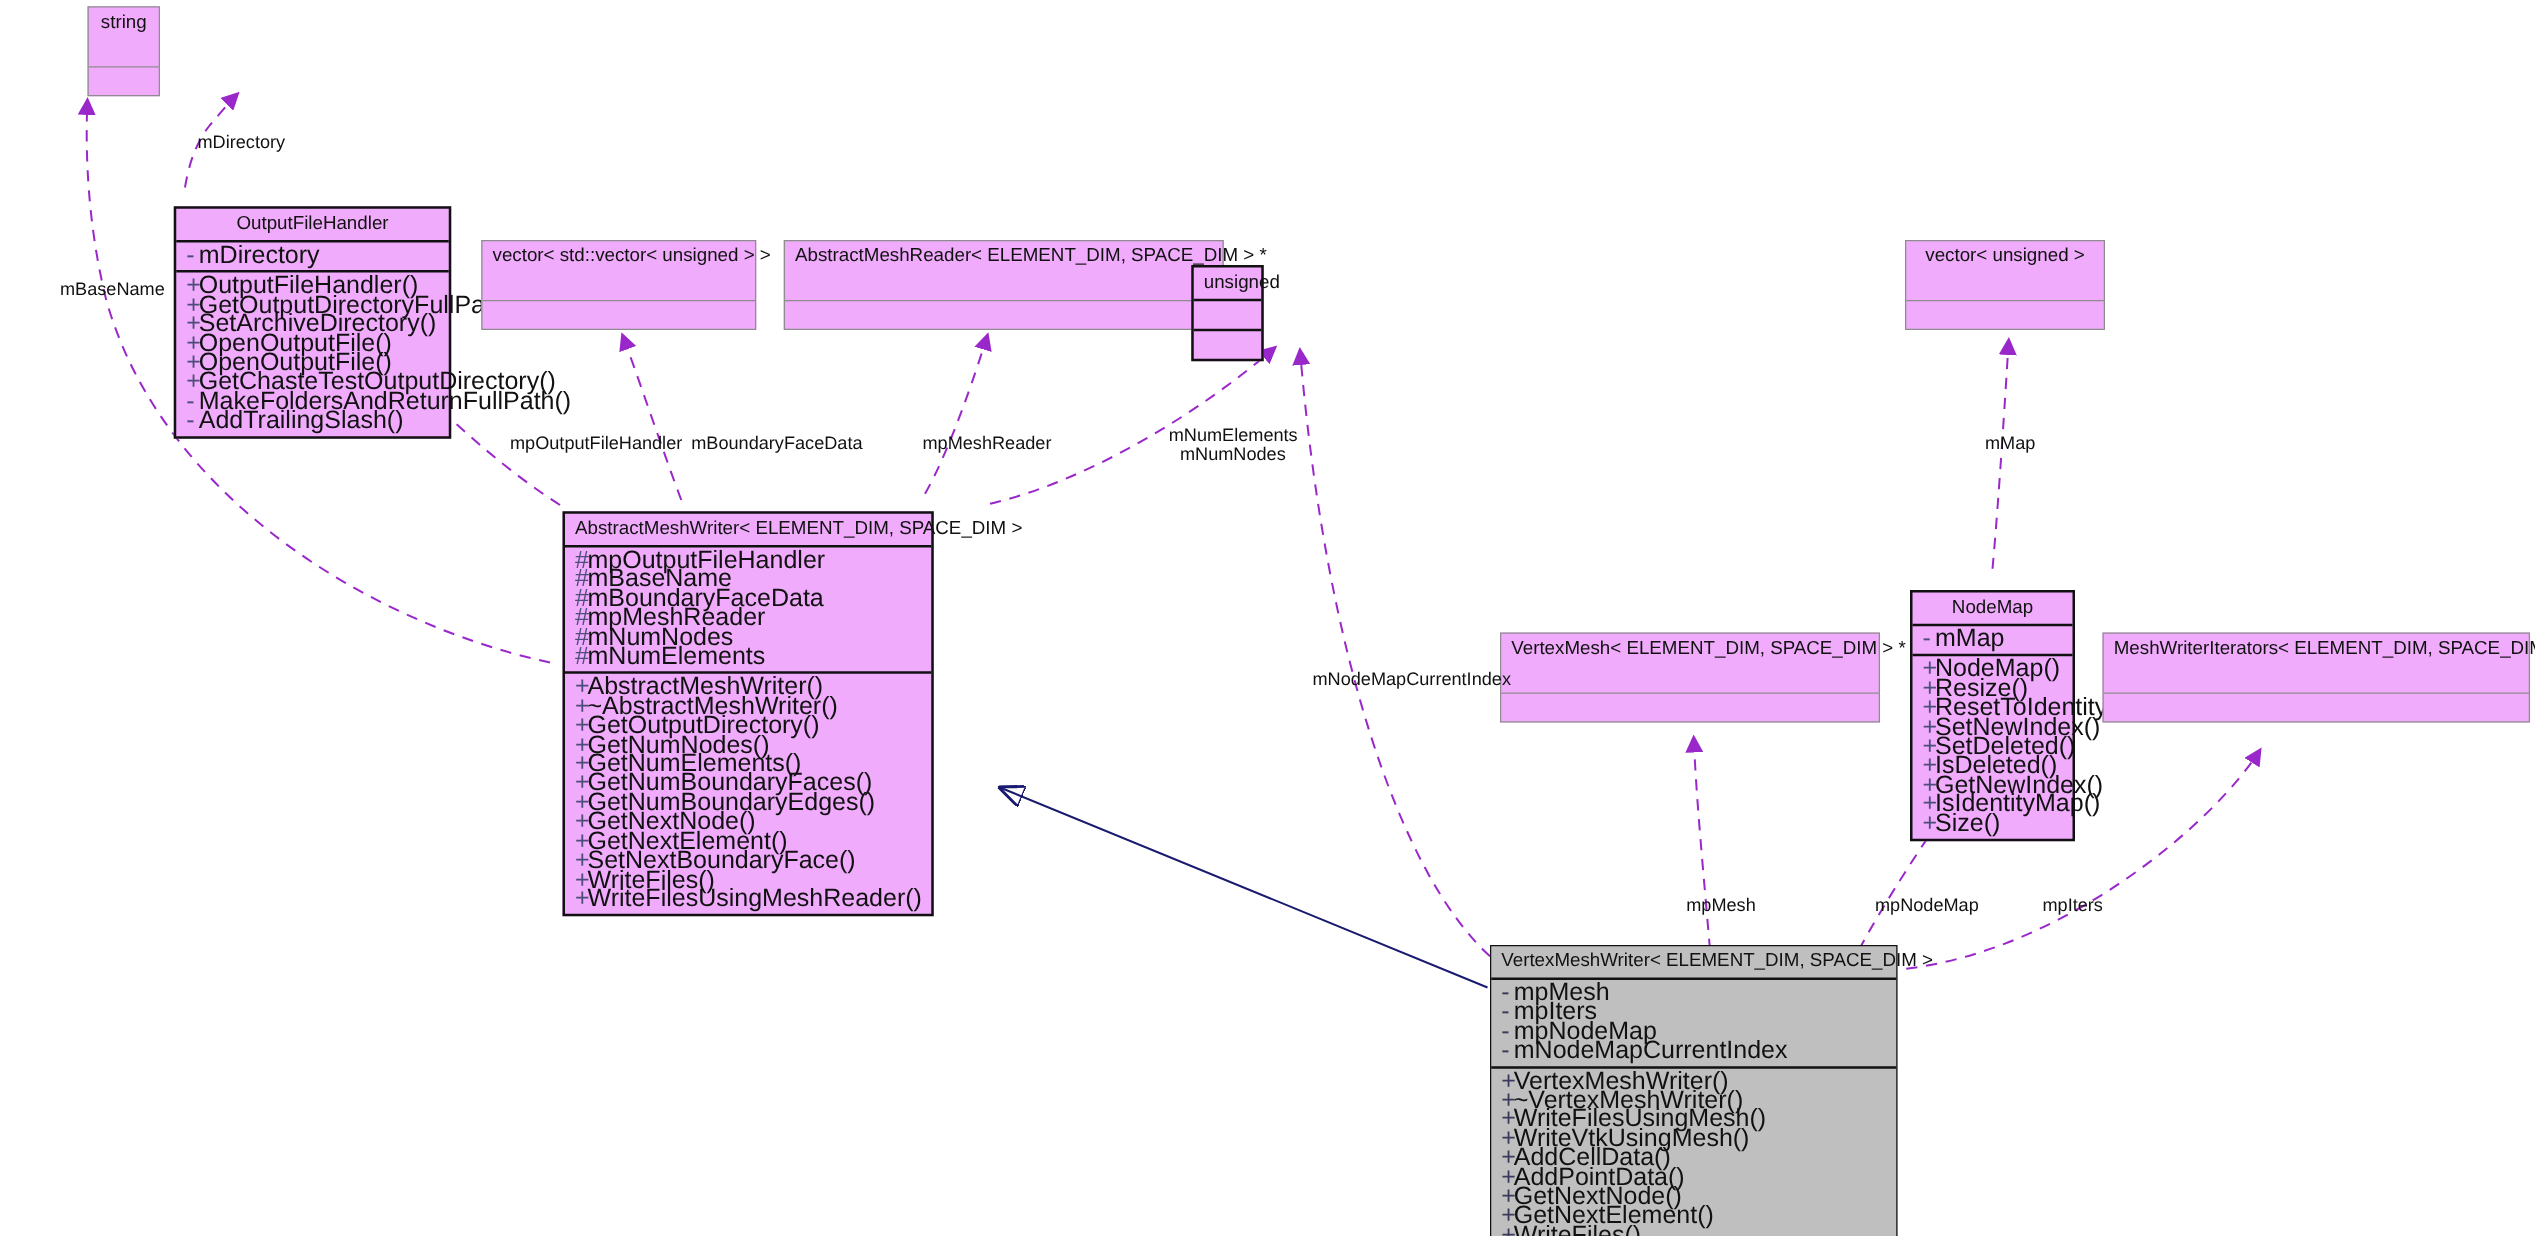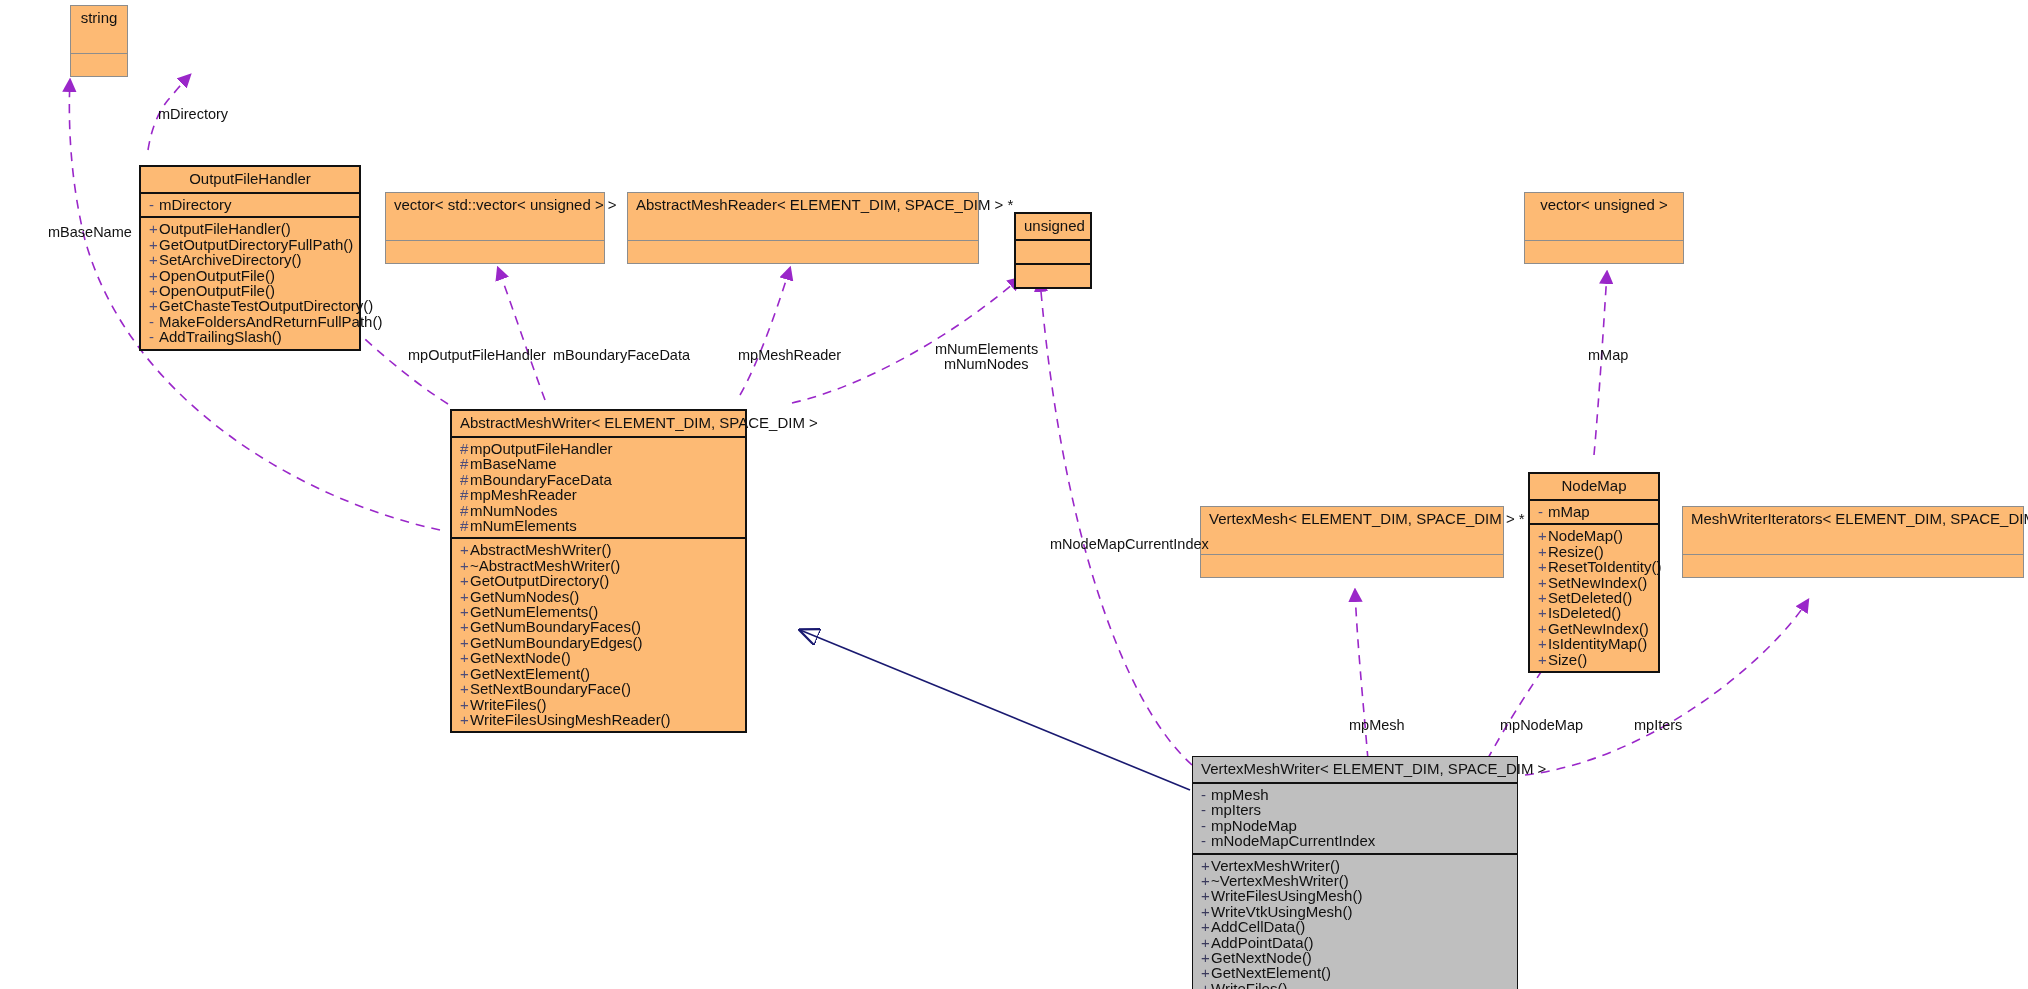--- a/index.html
+++ b/index.html
@@ -22,21 +22,21 @@
   }
   svg.edges {
     position: absolute;
     left: 0; top: 0;
     width: 2028px;
     height: 989px;
     pointer-events: none;
   }
   .node {
     position: absolute;
-    background: #fdba74;
+    background: #f0abfc;
     border: 1px solid #8d8d8d;
     box-sizing: border-box;
     z-index: 5;
   }
   .node.bold {
     border: 2px solid #111111;
     margin-top: 20px;
   }
   .node.filled {
     background: #bfbfbf;
@@ -55,21 +55,21 @@
     border-bottom: 2px solid #111111;
   }
   .node .sep {
     border-bottom: 1px solid #8d8d8d;
   }
   .node.bold .sep,
   .node.filled .sep {
     border-bottom: 2px solid #111111;
   }
   .node .compartment {
-    font-size: 15px;
+    font-size: 20px;
     color: #111111;
     padding: 3px 8px 4px 8px;
     line-height: 15.4px;
     white-space: nowrap;
   }
   .node .compartment.empty {
     height: 22px;
     padding: 0;
   }
   .node .row {
@@ -160,21 +160,21 @@
     <div class="compartment empty sep"></div>
     <div class="compartment empty"></div>
   </div>
 
   <div class="node" style="left:627px; top:192px; width:352px;">
     <div class="title">AbstractMeshReader&lt; ELEMENT_DIM, SPACE_DIM &gt; *</div>
     <div class="compartment empty sep"></div>
     <div class="compartment empty"></div>
   </div>
 
-  <div class="node bold" style="left:1014px; top:192px; width:78px;">
+  <div class="node bold" style="left:953px; top:192px; width:58px;">
     <div class="title">unsigned</div>
     <div class="compartment empty sep"></div>
     <div class="compartment empty"></div>
   </div>
 
   <div class="node" style="left:1524px; top:192px; width:160px;">
     <div class="title">vector&lt; unsigned &gt;</div>
     <div class="compartment empty sep"></div>
     <div class="compartment empty"></div>
   </div>

